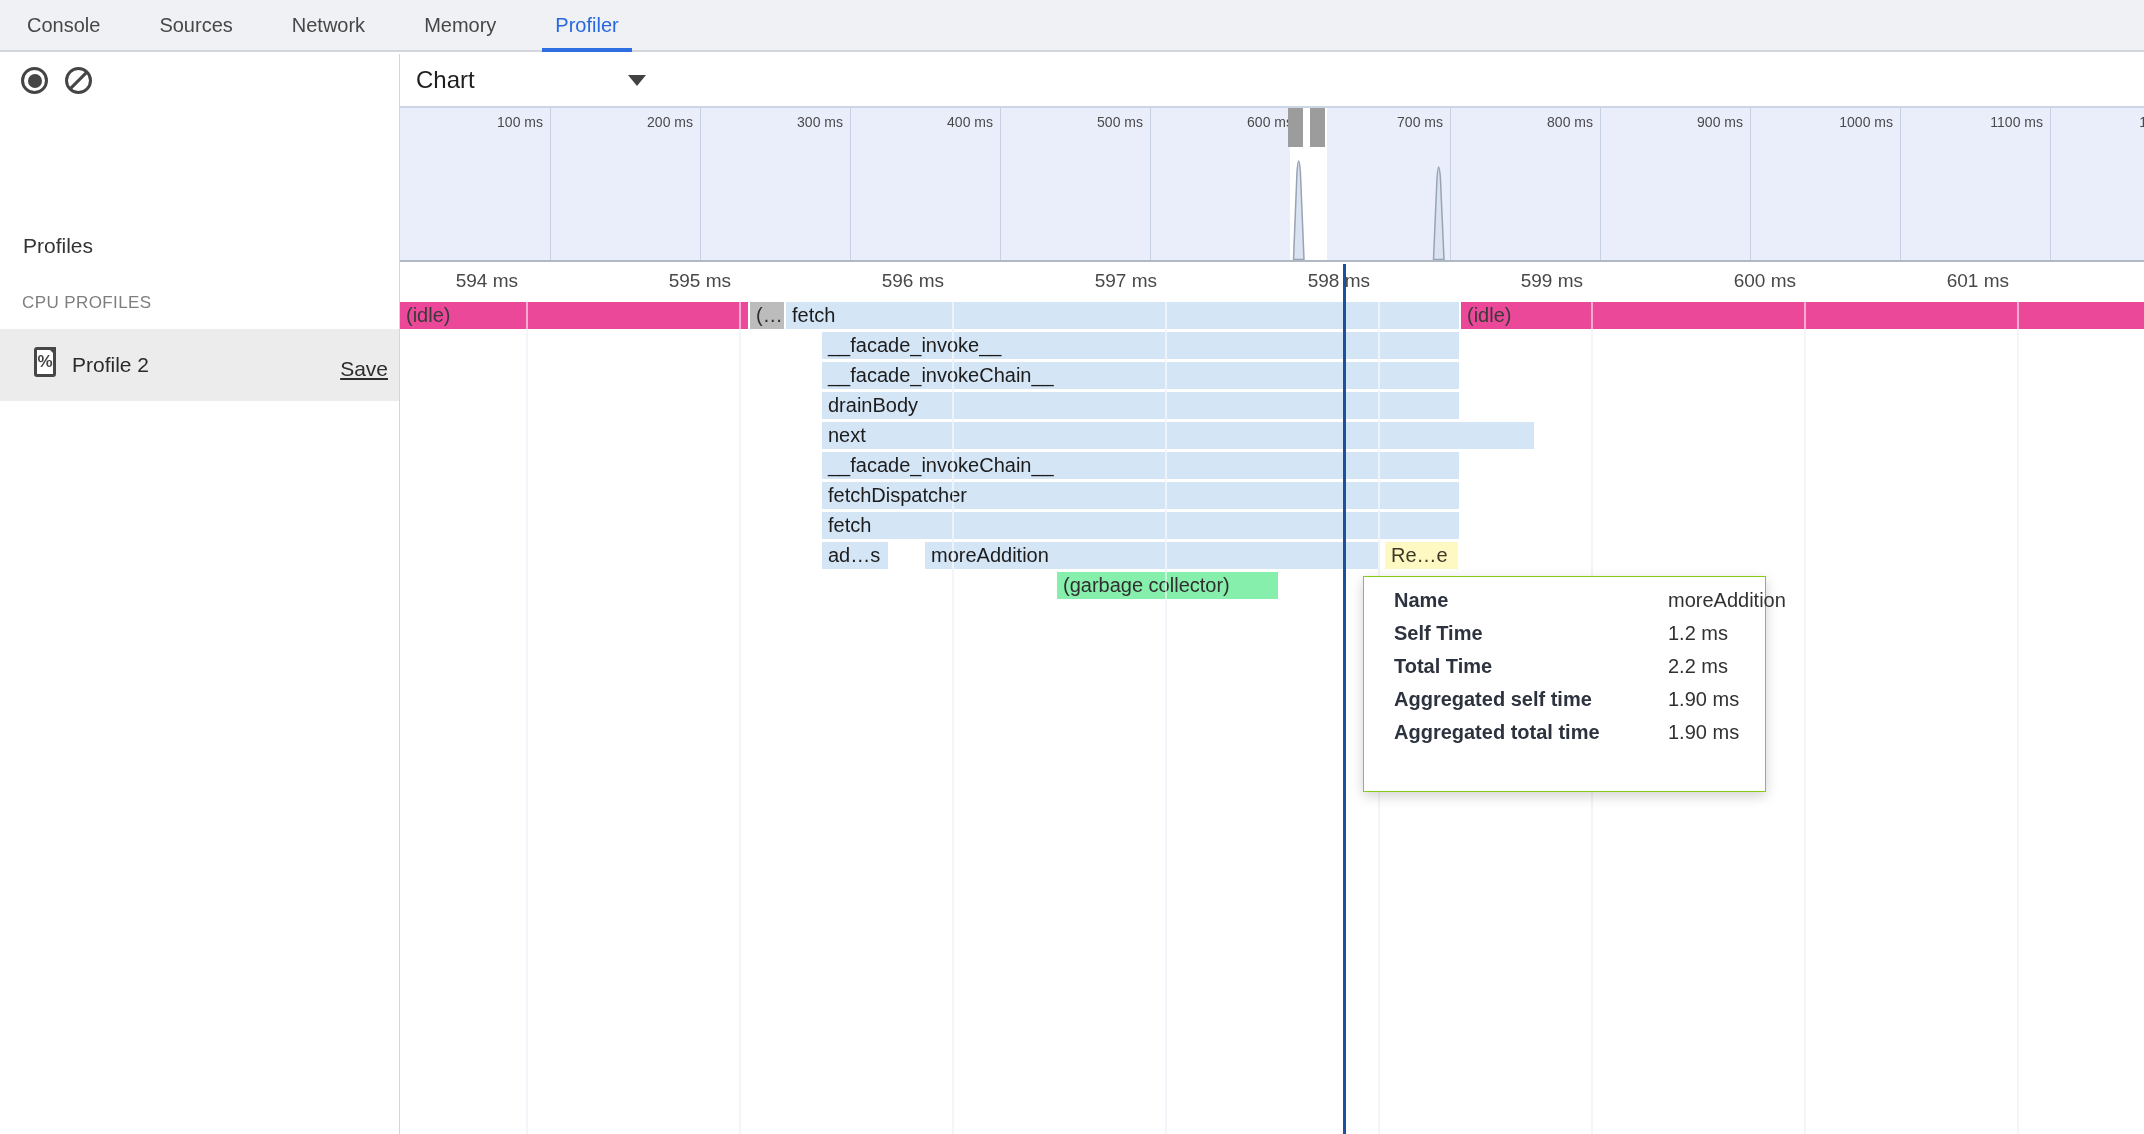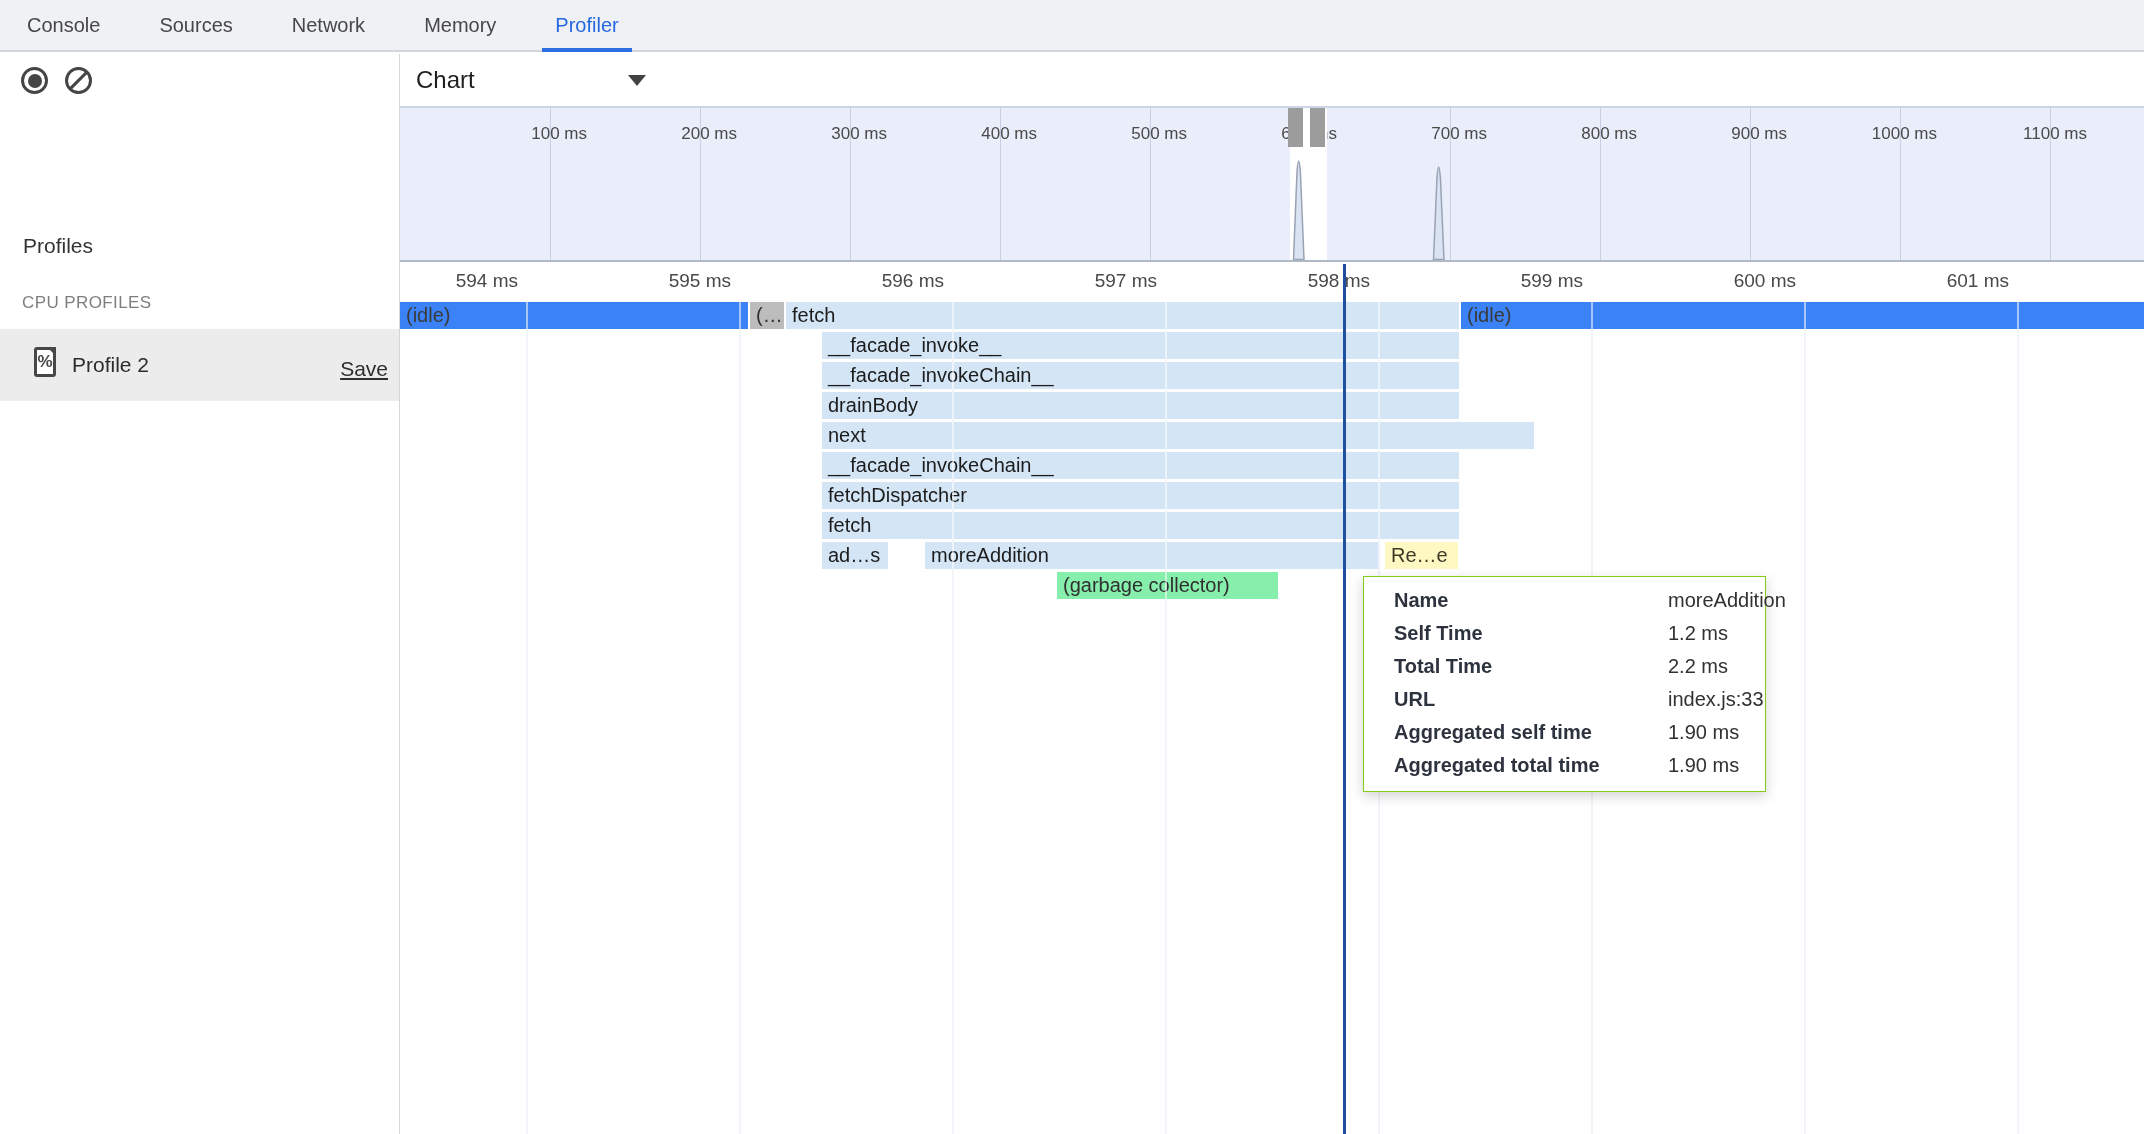--- a/index.html
+++ b/index.html
@@ -74,41 +74,40 @@
     position:absolute;right:12px;top:0;height:79px;display:flex;align-items:center;
     font-size:21px;color:#2e2e2e;text-decoration:underline;cursor:pointer;
   }
   
   .overview{
     position:absolute;left:400px;top:108px;width:1744px;height:152px;background:#e9eefa;
     border-bottom:2px solid #b0b8c5;overflow:hidden;
   }
   .ov-divider{position:absolute;top:0;width:1px;height:152px;background:#c7d0e3;z-index:2;}
   .ov-label{
-    position:absolute;top:16px;width:143px;text-align:right;font-size:17px;color:#4a4a4a;z-index:3;
+    position:absolute;top:6px;width:143px;text-align:right;font-size:14px;color:#4a4a4a;z-index:3;
     white-space:nowrap;
-    margin-left:44px;
   }
   .ov-selection{position:absolute;top:0;height:152px;background:#ffffff;z-index:4;}
   .ov-spikes{position:absolute;left:0;top:0;z-index:8;pointer-events:none;}
   .ov-handle{position:absolute;top:0;height:39px;background:#9c9c9c;z-index:15;cursor:col-resize;}
   
   .ruler-label{
     position:absolute;top:270px;width:205px;text-align:right;font-size:19px;color:#484848;z-index:3;
     white-space:nowrap;
   }
   .gridline-under{position:absolute;top:302px;height:832px;width:2px;background:#e3e8f1;z-index:1;}
   .gridline-over{position:absolute;top:302px;height:832px;width:2px;background:rgba(255,255,255,.55);z-index:6;}
   .bar{
     position:absolute;height:27px;line-height:27px;font-size:20px;color:#1c1c1c;
     padding-left:6px;box-sizing:border-box;white-space:nowrap;overflow:hidden;z-index:5;
     cursor:default;
   }
   .bar.js{background:#d4e5f6;}
-  .bar.idle{background:#3b82f6;color:#3a3a3a;}
+  .bar.idle{background:#ec4899;color:#3a3a3a;}
   .bar.program{background:#bcbcbc;color:#2d2d2d;}
   .bar.gc{background:#86efac;color:#2f2f2f;}
   .bar.selected{background:#fef9c3;color:#3e3827;}
   .playhead{
     position:absolute;left:1343px;top:264px;width:3px;height:870px;background:#1d51a0;z-index:20;
   }
   
   .tooltip{
     position:absolute;left:1363px;top:576px;width:403px;height:216px;background:#ffffff;
     border:1px solid #84cc16;box-shadow:0 4px 12px rgba(0,0,0,.18);z-index:30;
@@ -236,24 +235,20 @@
       </div>
       <div class="tt-row">
         <div class="tt-label">Self Time</div>
         <div class="tt-value">1.2 ms</div>
       </div>
       <div class="tt-row">
         <div class="tt-label">Total Time</div>
         <div class="tt-value">2.2 ms</div>
       </div>
       <div class="tt-row">
-        <div class="tt-label">URL</div>
-        <div class="tt-value">index.js:33</div>
-      </div>
-      <div class="tt-row">
         <div class="tt-label">Aggregated self time</div>
         <div class="tt-value">1.90 ms</div>
       </div>
       <div class="tt-row">
         <div class="tt-label">Aggregated total time</div>
         <div class="tt-value">1.90 ms</div>
       </div>
     </div>
 
 </div>

